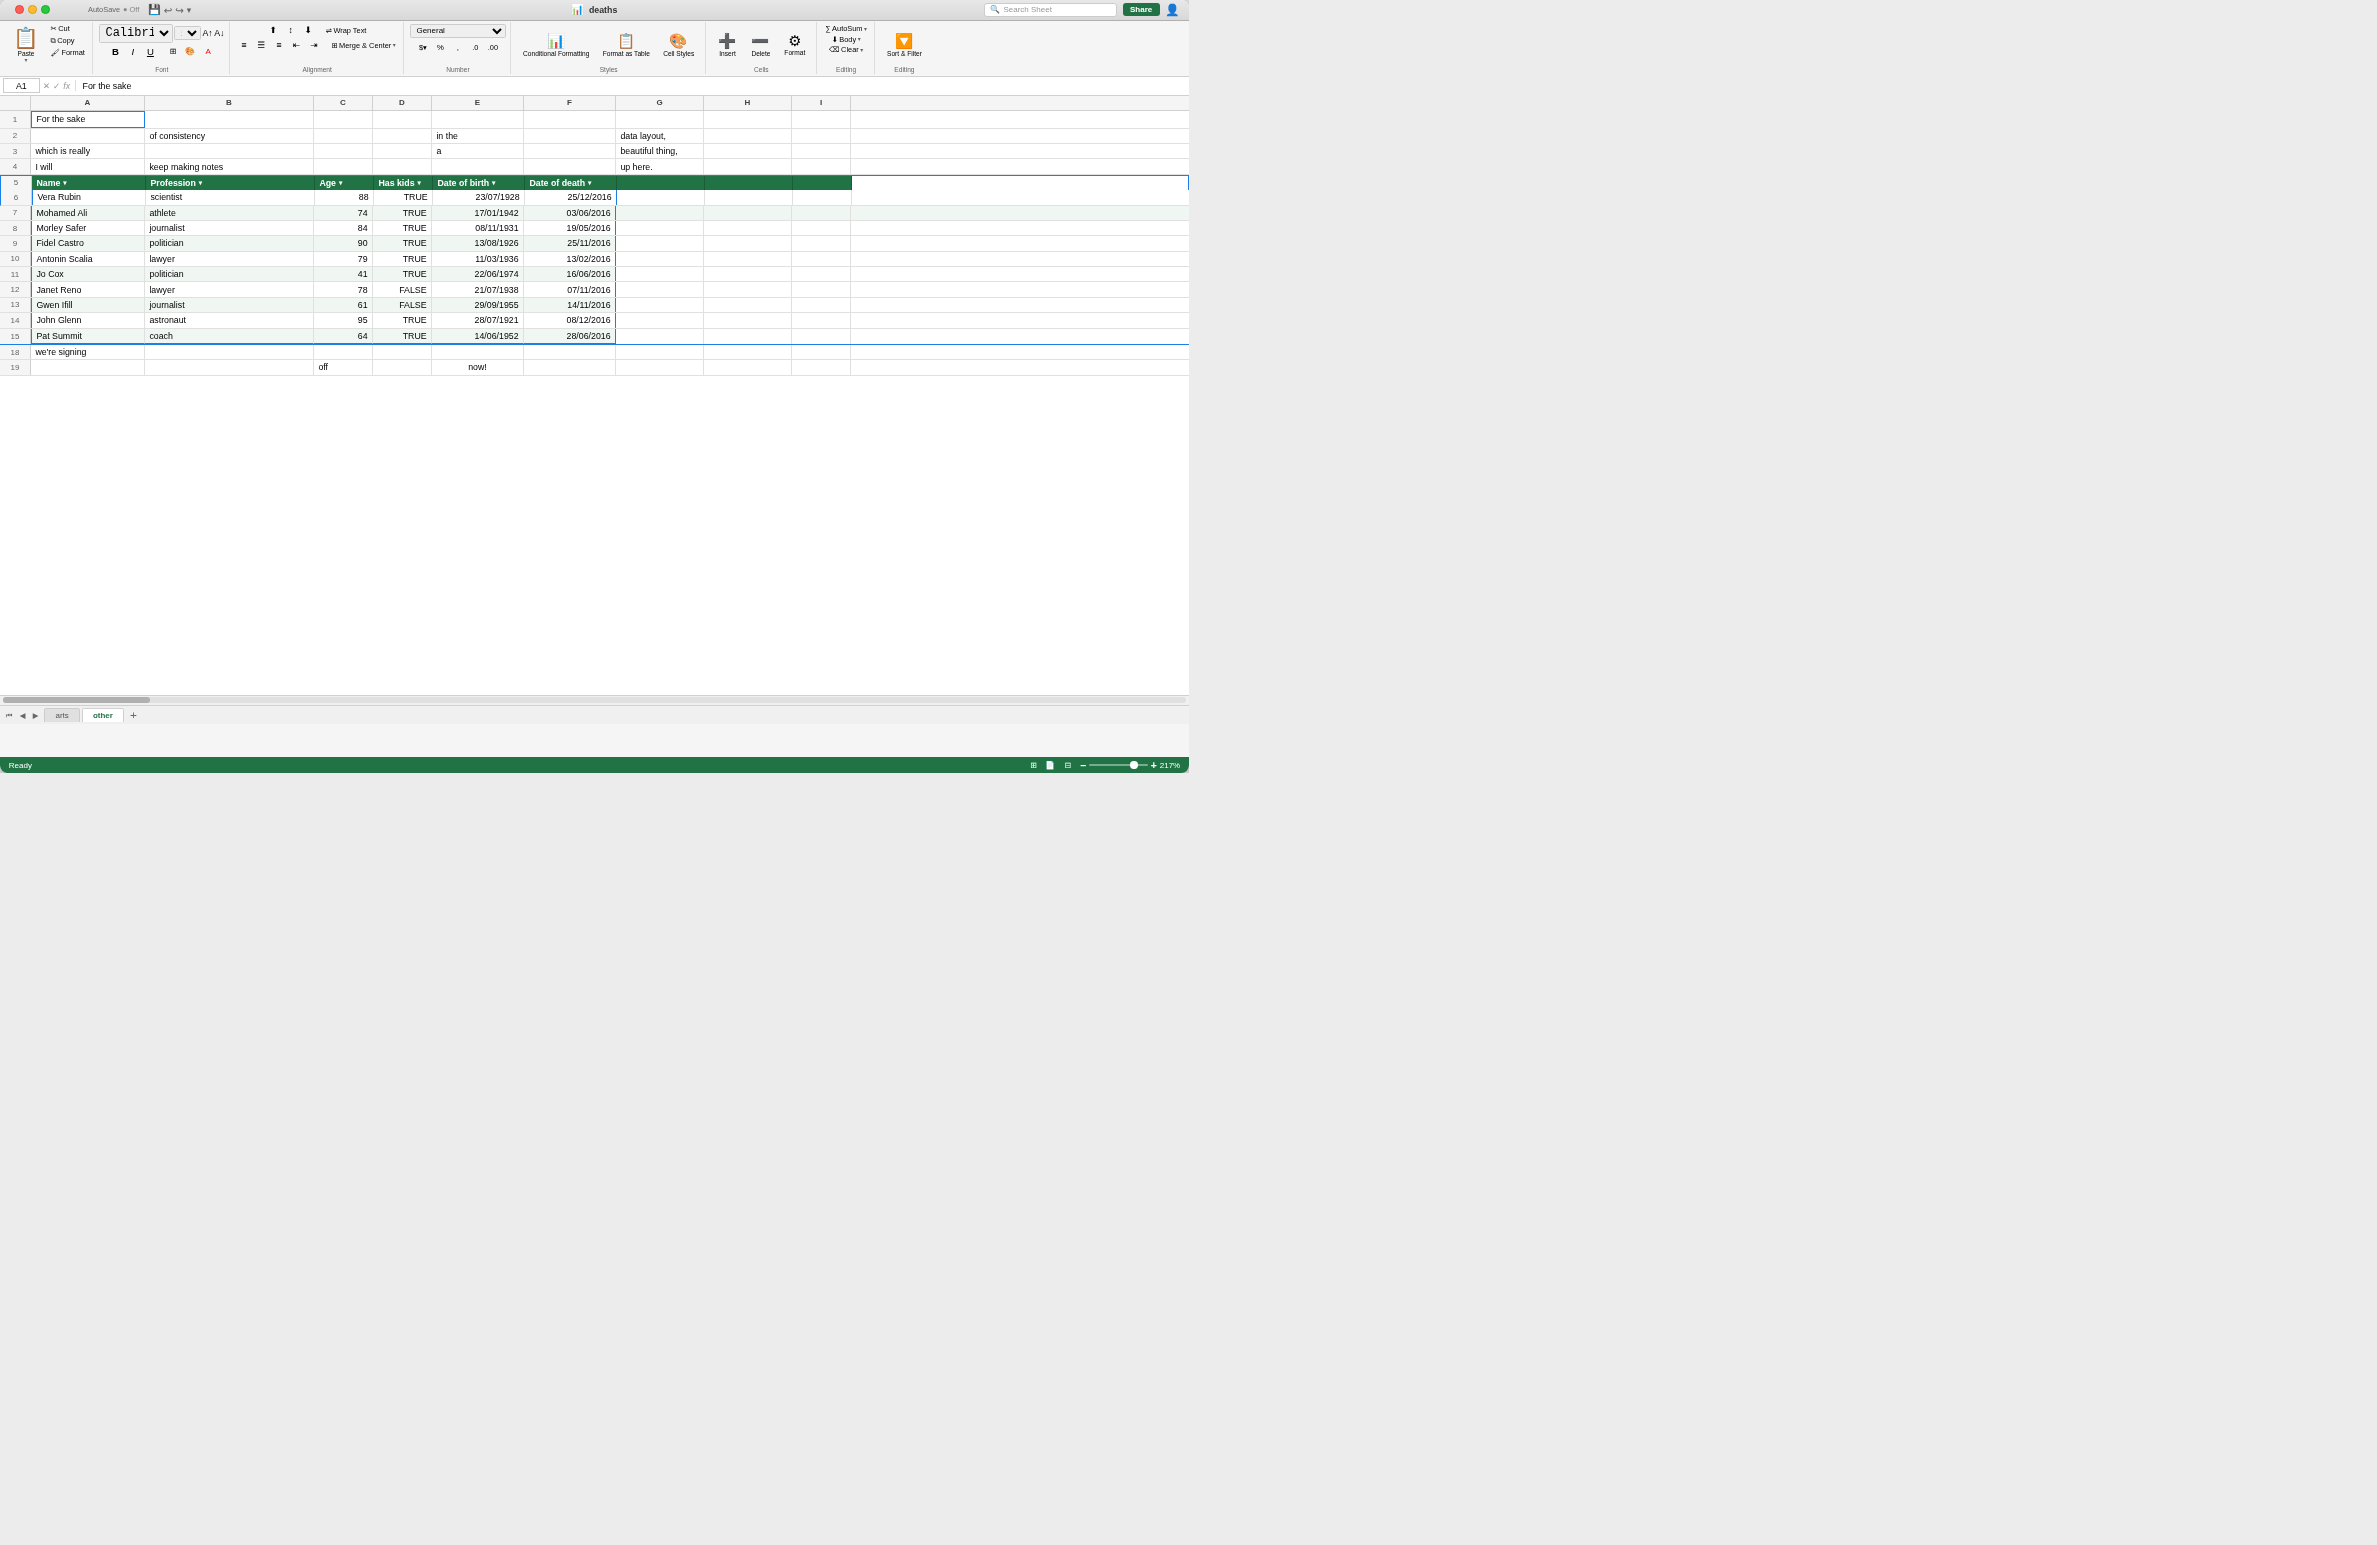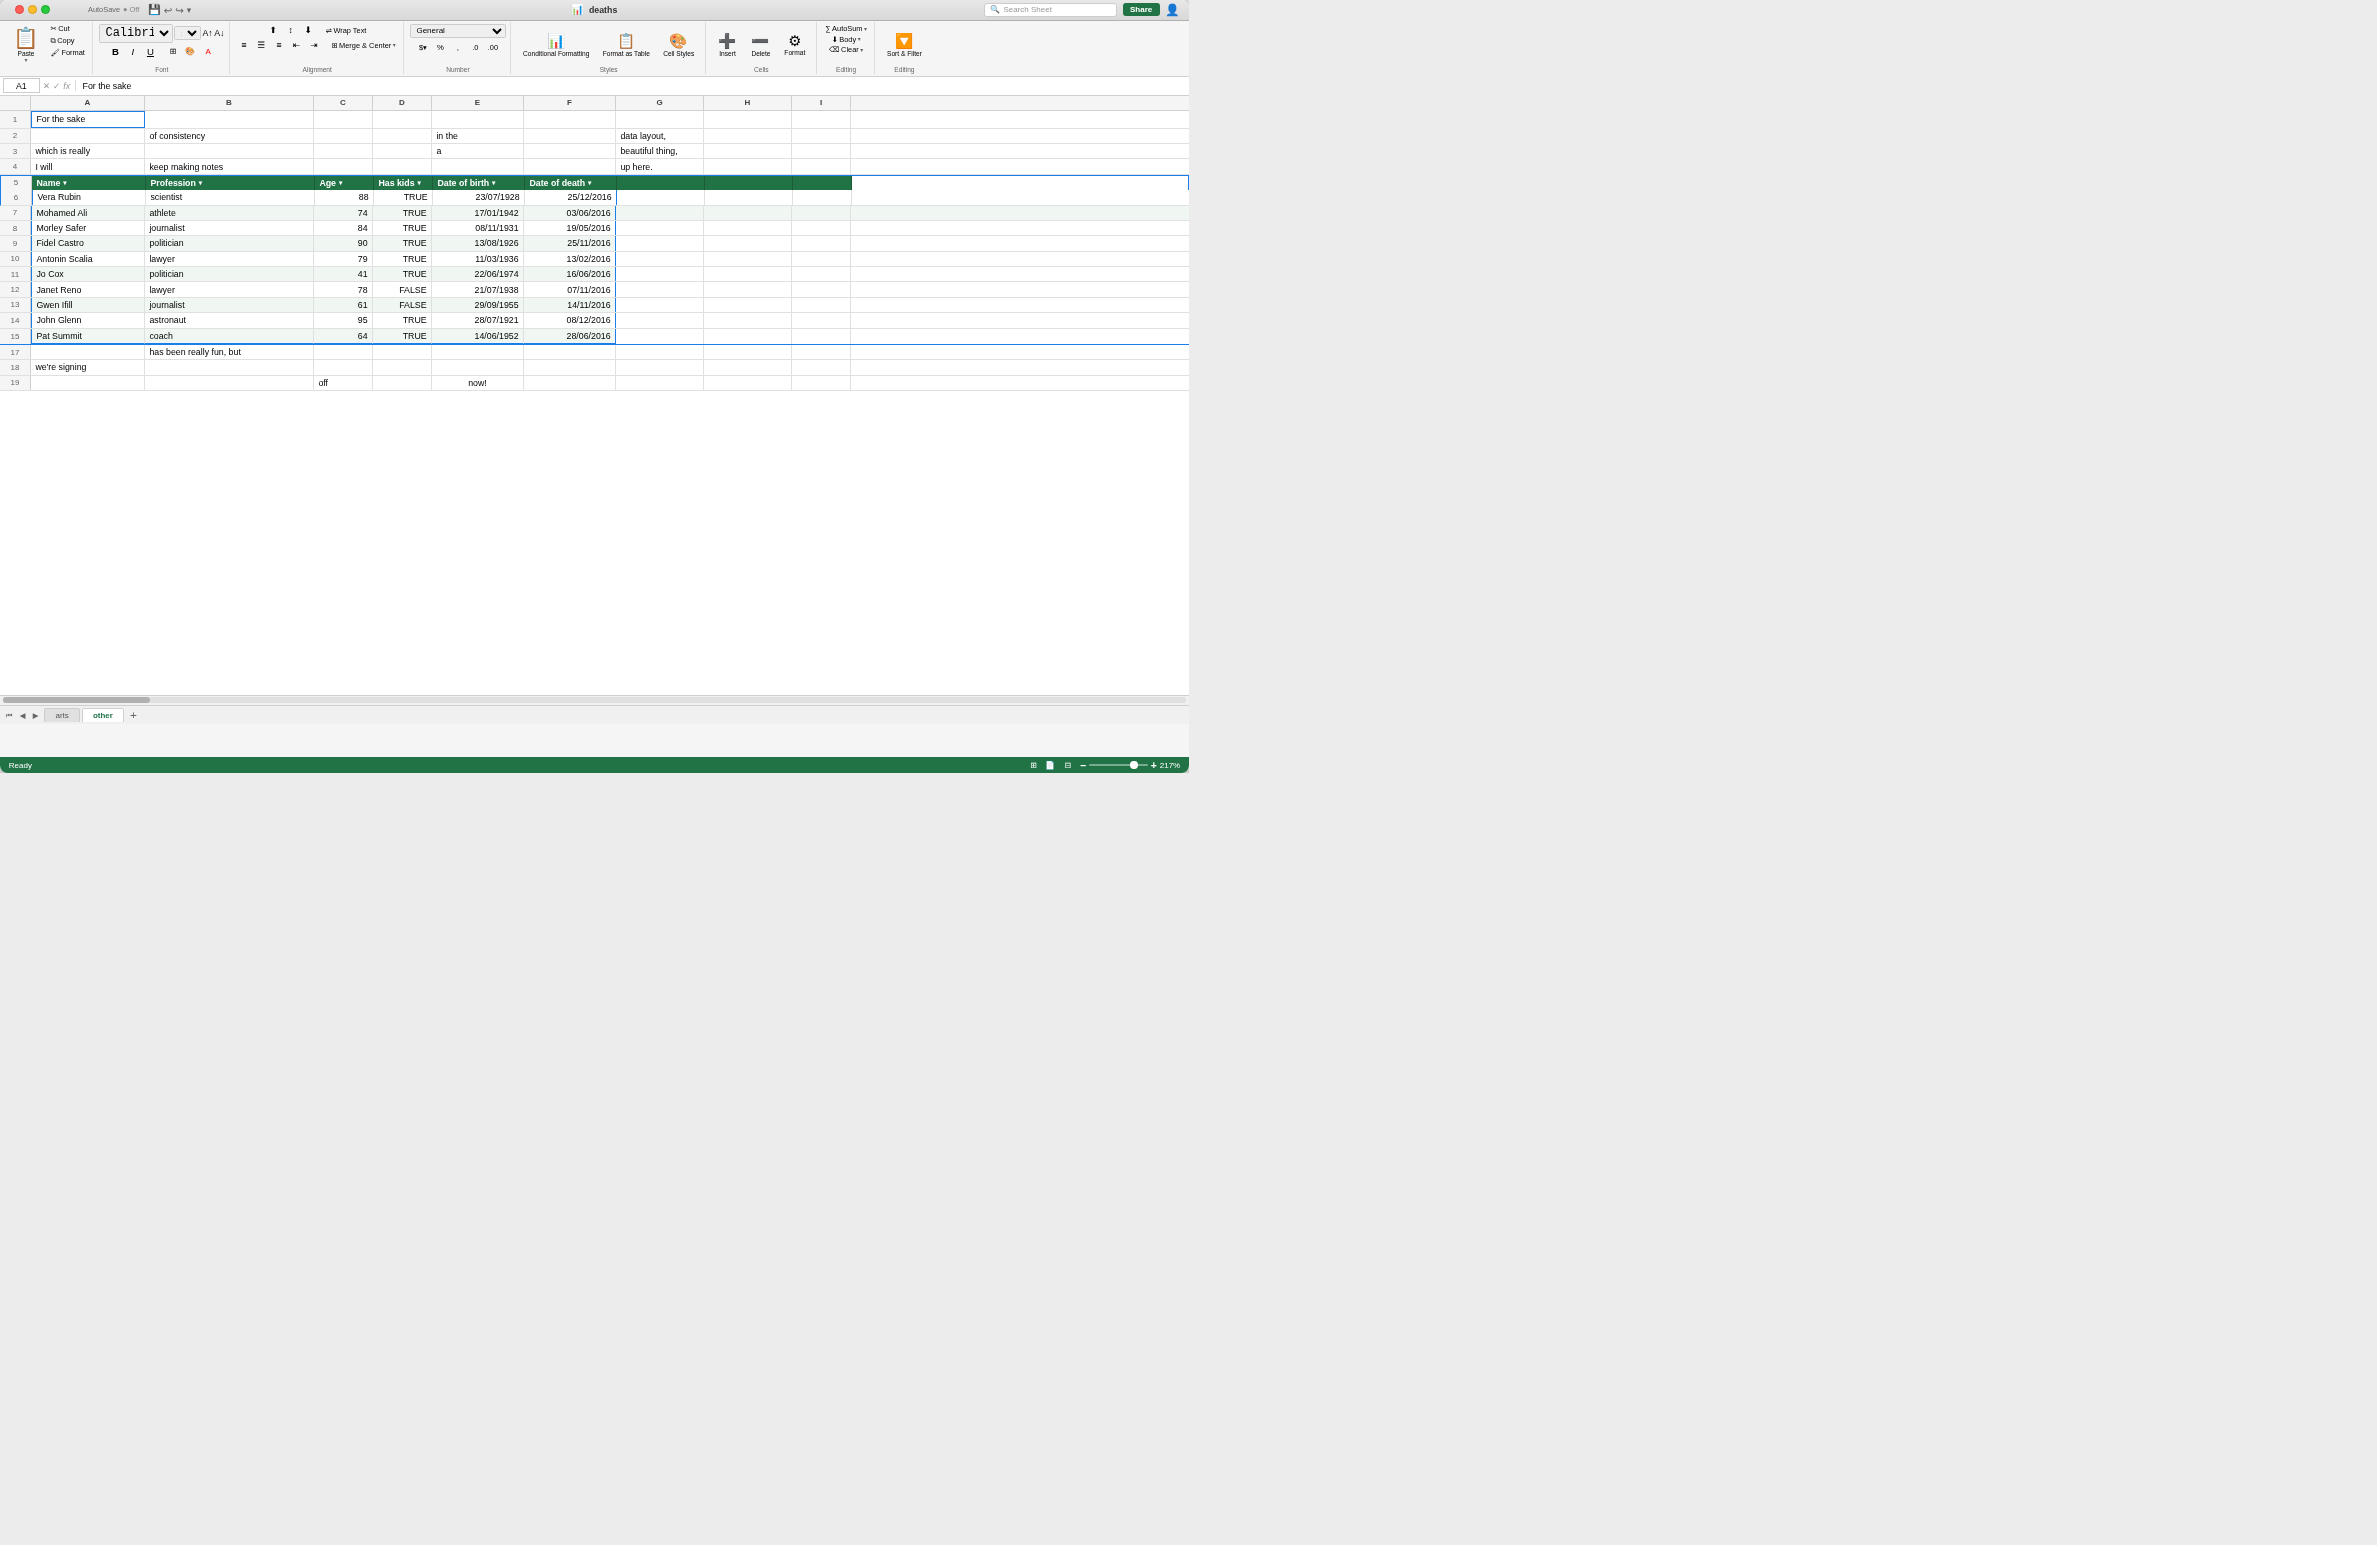--- a/index.html
+++ b/index.html
@@ -912,32 +912,20 @@
         <div class="cell col-c right" style="background:#f0f7f3;border-bottom:1.5px solid #1a7fe8;">64</div>
         <div class="cell col-d right" style="background:#f0f7f3;border-bottom:1.5px solid #1a7fe8;">TRUE</div>
         <div class="cell col-e right" style="background:#f0f7f3;border-bottom:1.5px solid #1a7fe8;">14/06/1952</div>
         <div class="cell col-f right" style="background:#f0f7f3;border-right:1.5px solid #1a7fe8;border-bottom:1.5px solid #1a7fe8;">28/06/2016</div>
         <div class="cell col-g"></div>
         <div class="cell col-h"></div>
         <div class="cell col-i"></div>
       </div>
 
 
-      <div class="grid-row">
-        <div class="row-num">17</div>
-        <div class="cell col-a"></div>
-        <div class="cell col-b">has been really fun, but</div>
-        <div class="cell col-c"></div>
-        <div class="cell col-d"></div>
-        <div class="cell col-e"></div>
-        <div class="cell col-f"></div>
-        <div class="cell col-g"></div>
-        <div class="cell col-h"></div>
-        <div class="cell col-i"></div>
-      </div>
 
       <div class="grid-row">
         <div class="row-num">18</div>
         <div class="cell col-a">we're signing</div>
         <div class="cell col-b"></div>
         <div class="cell col-c"></div>
         <div class="cell col-d"></div>
         <div class="cell col-e"></div>
         <div class="cell col-f"></div>
         <div class="cell col-g"></div>

